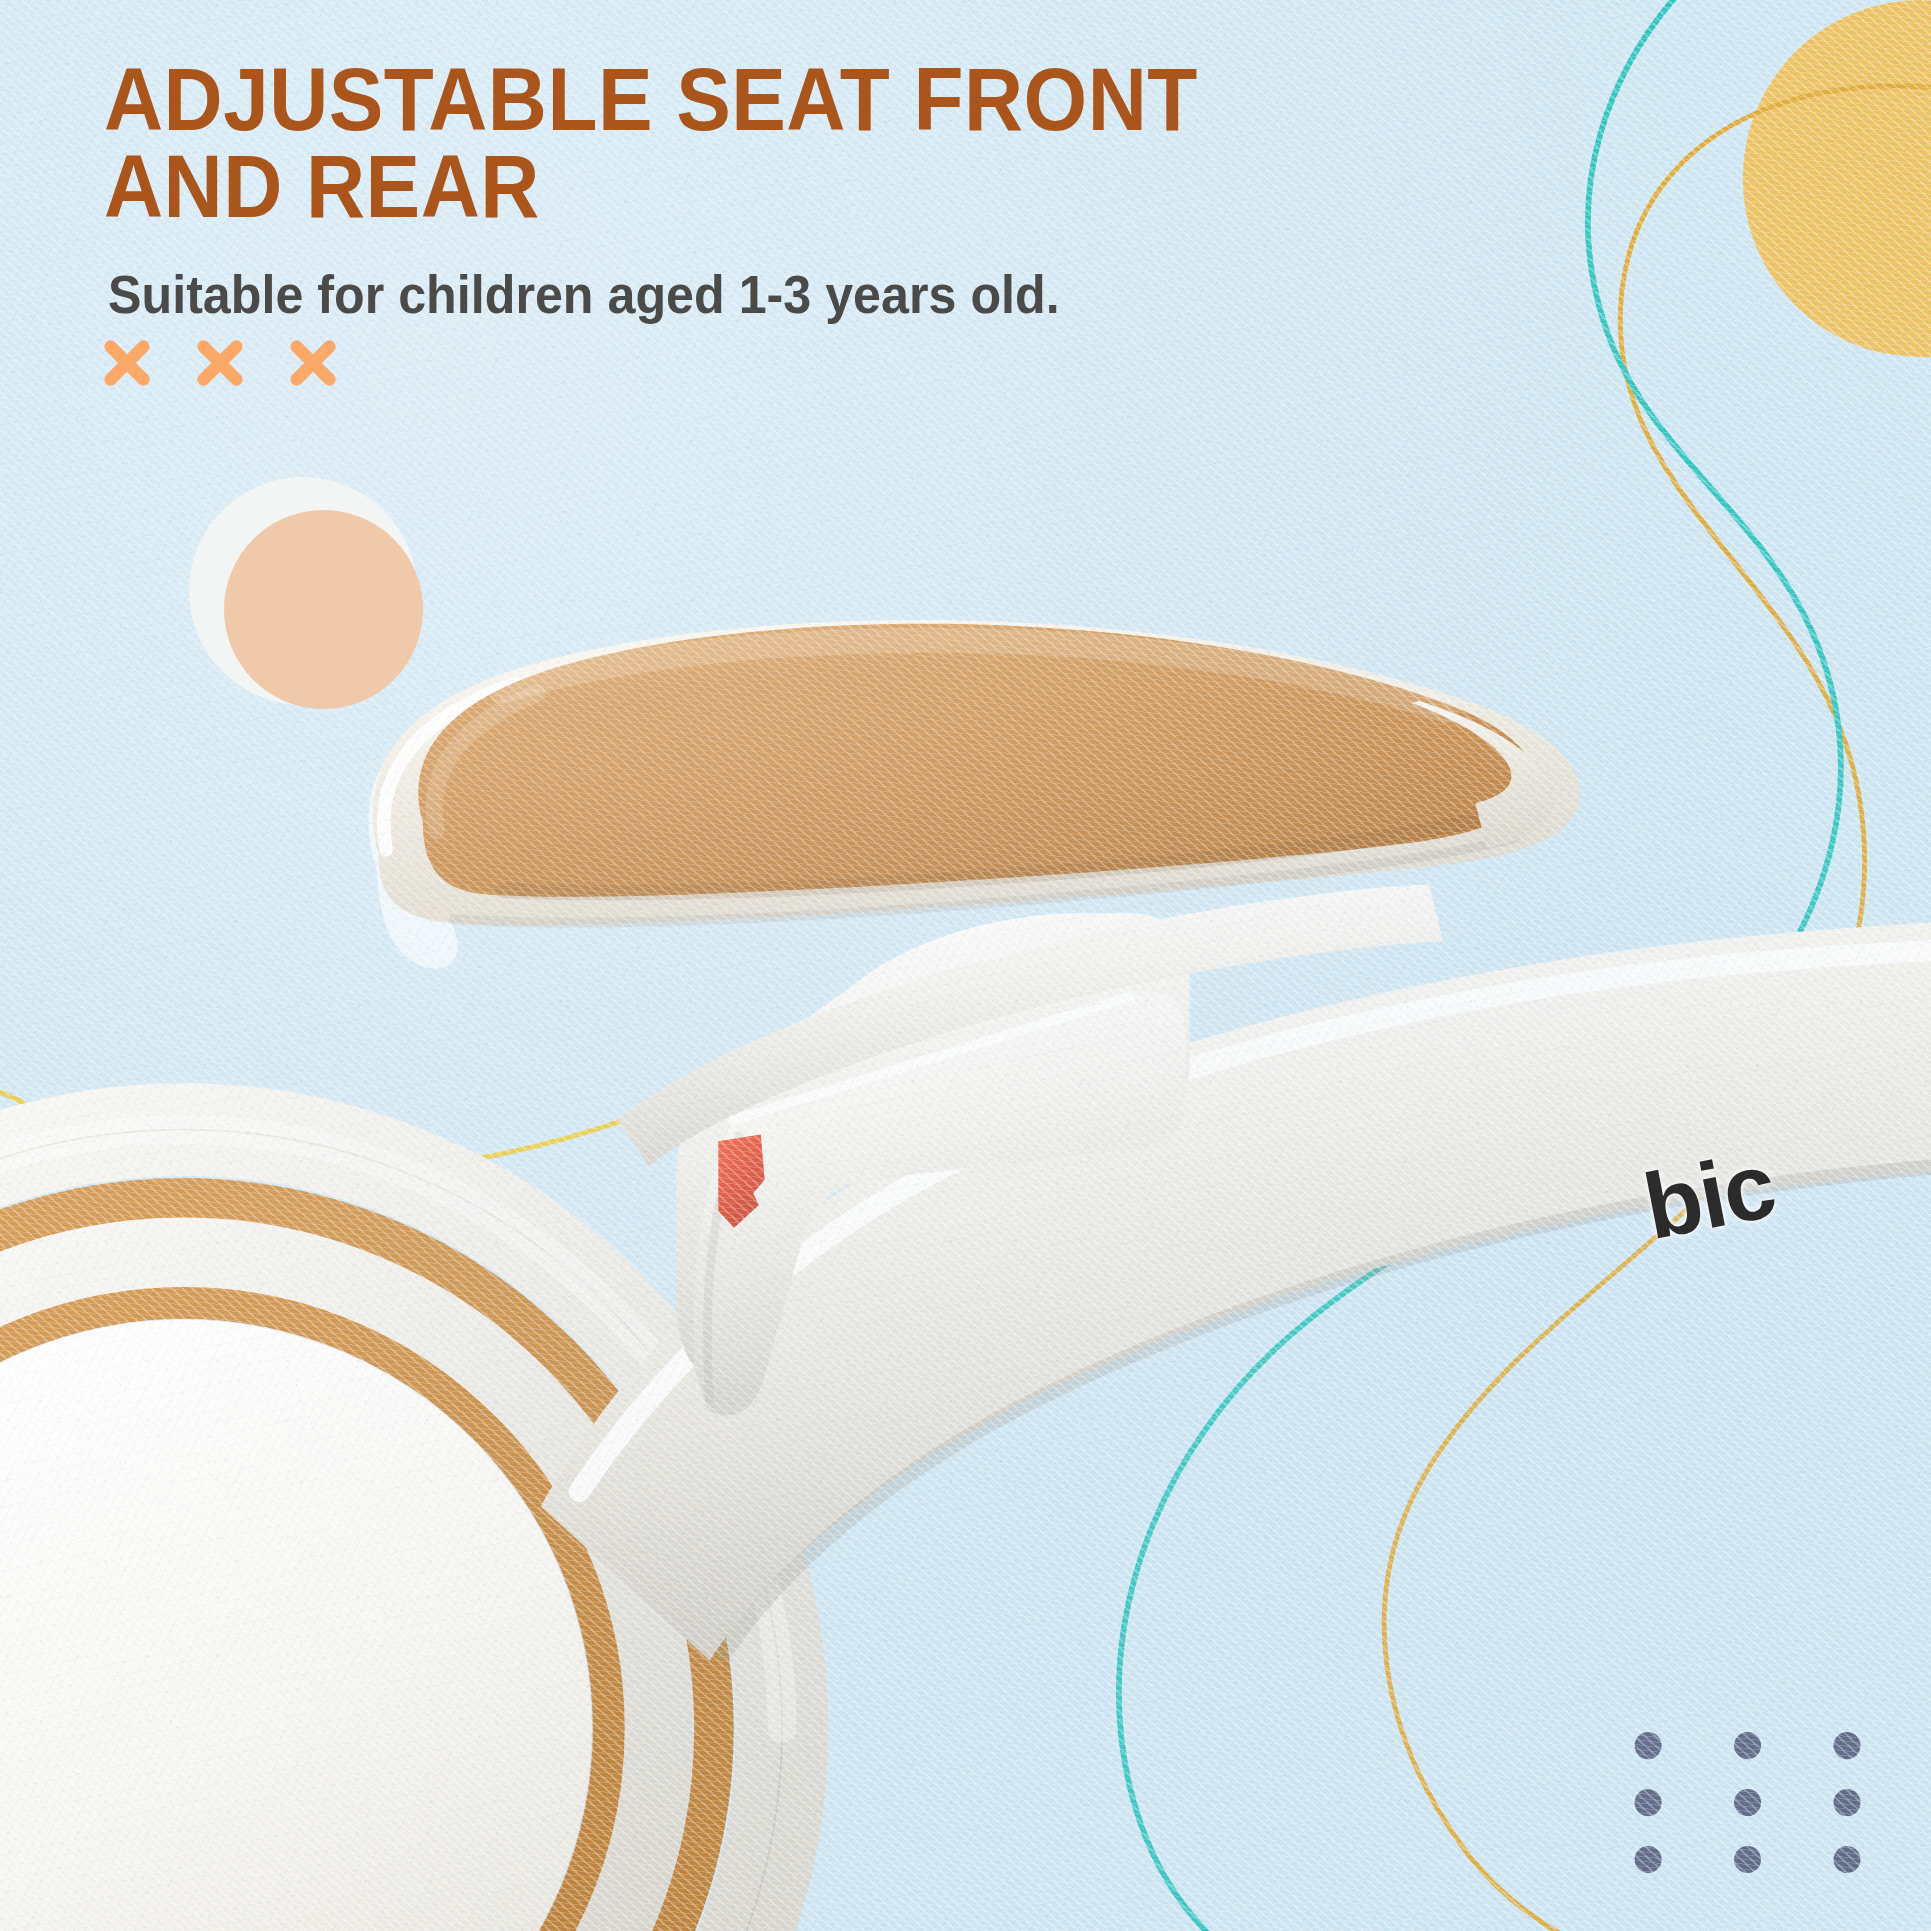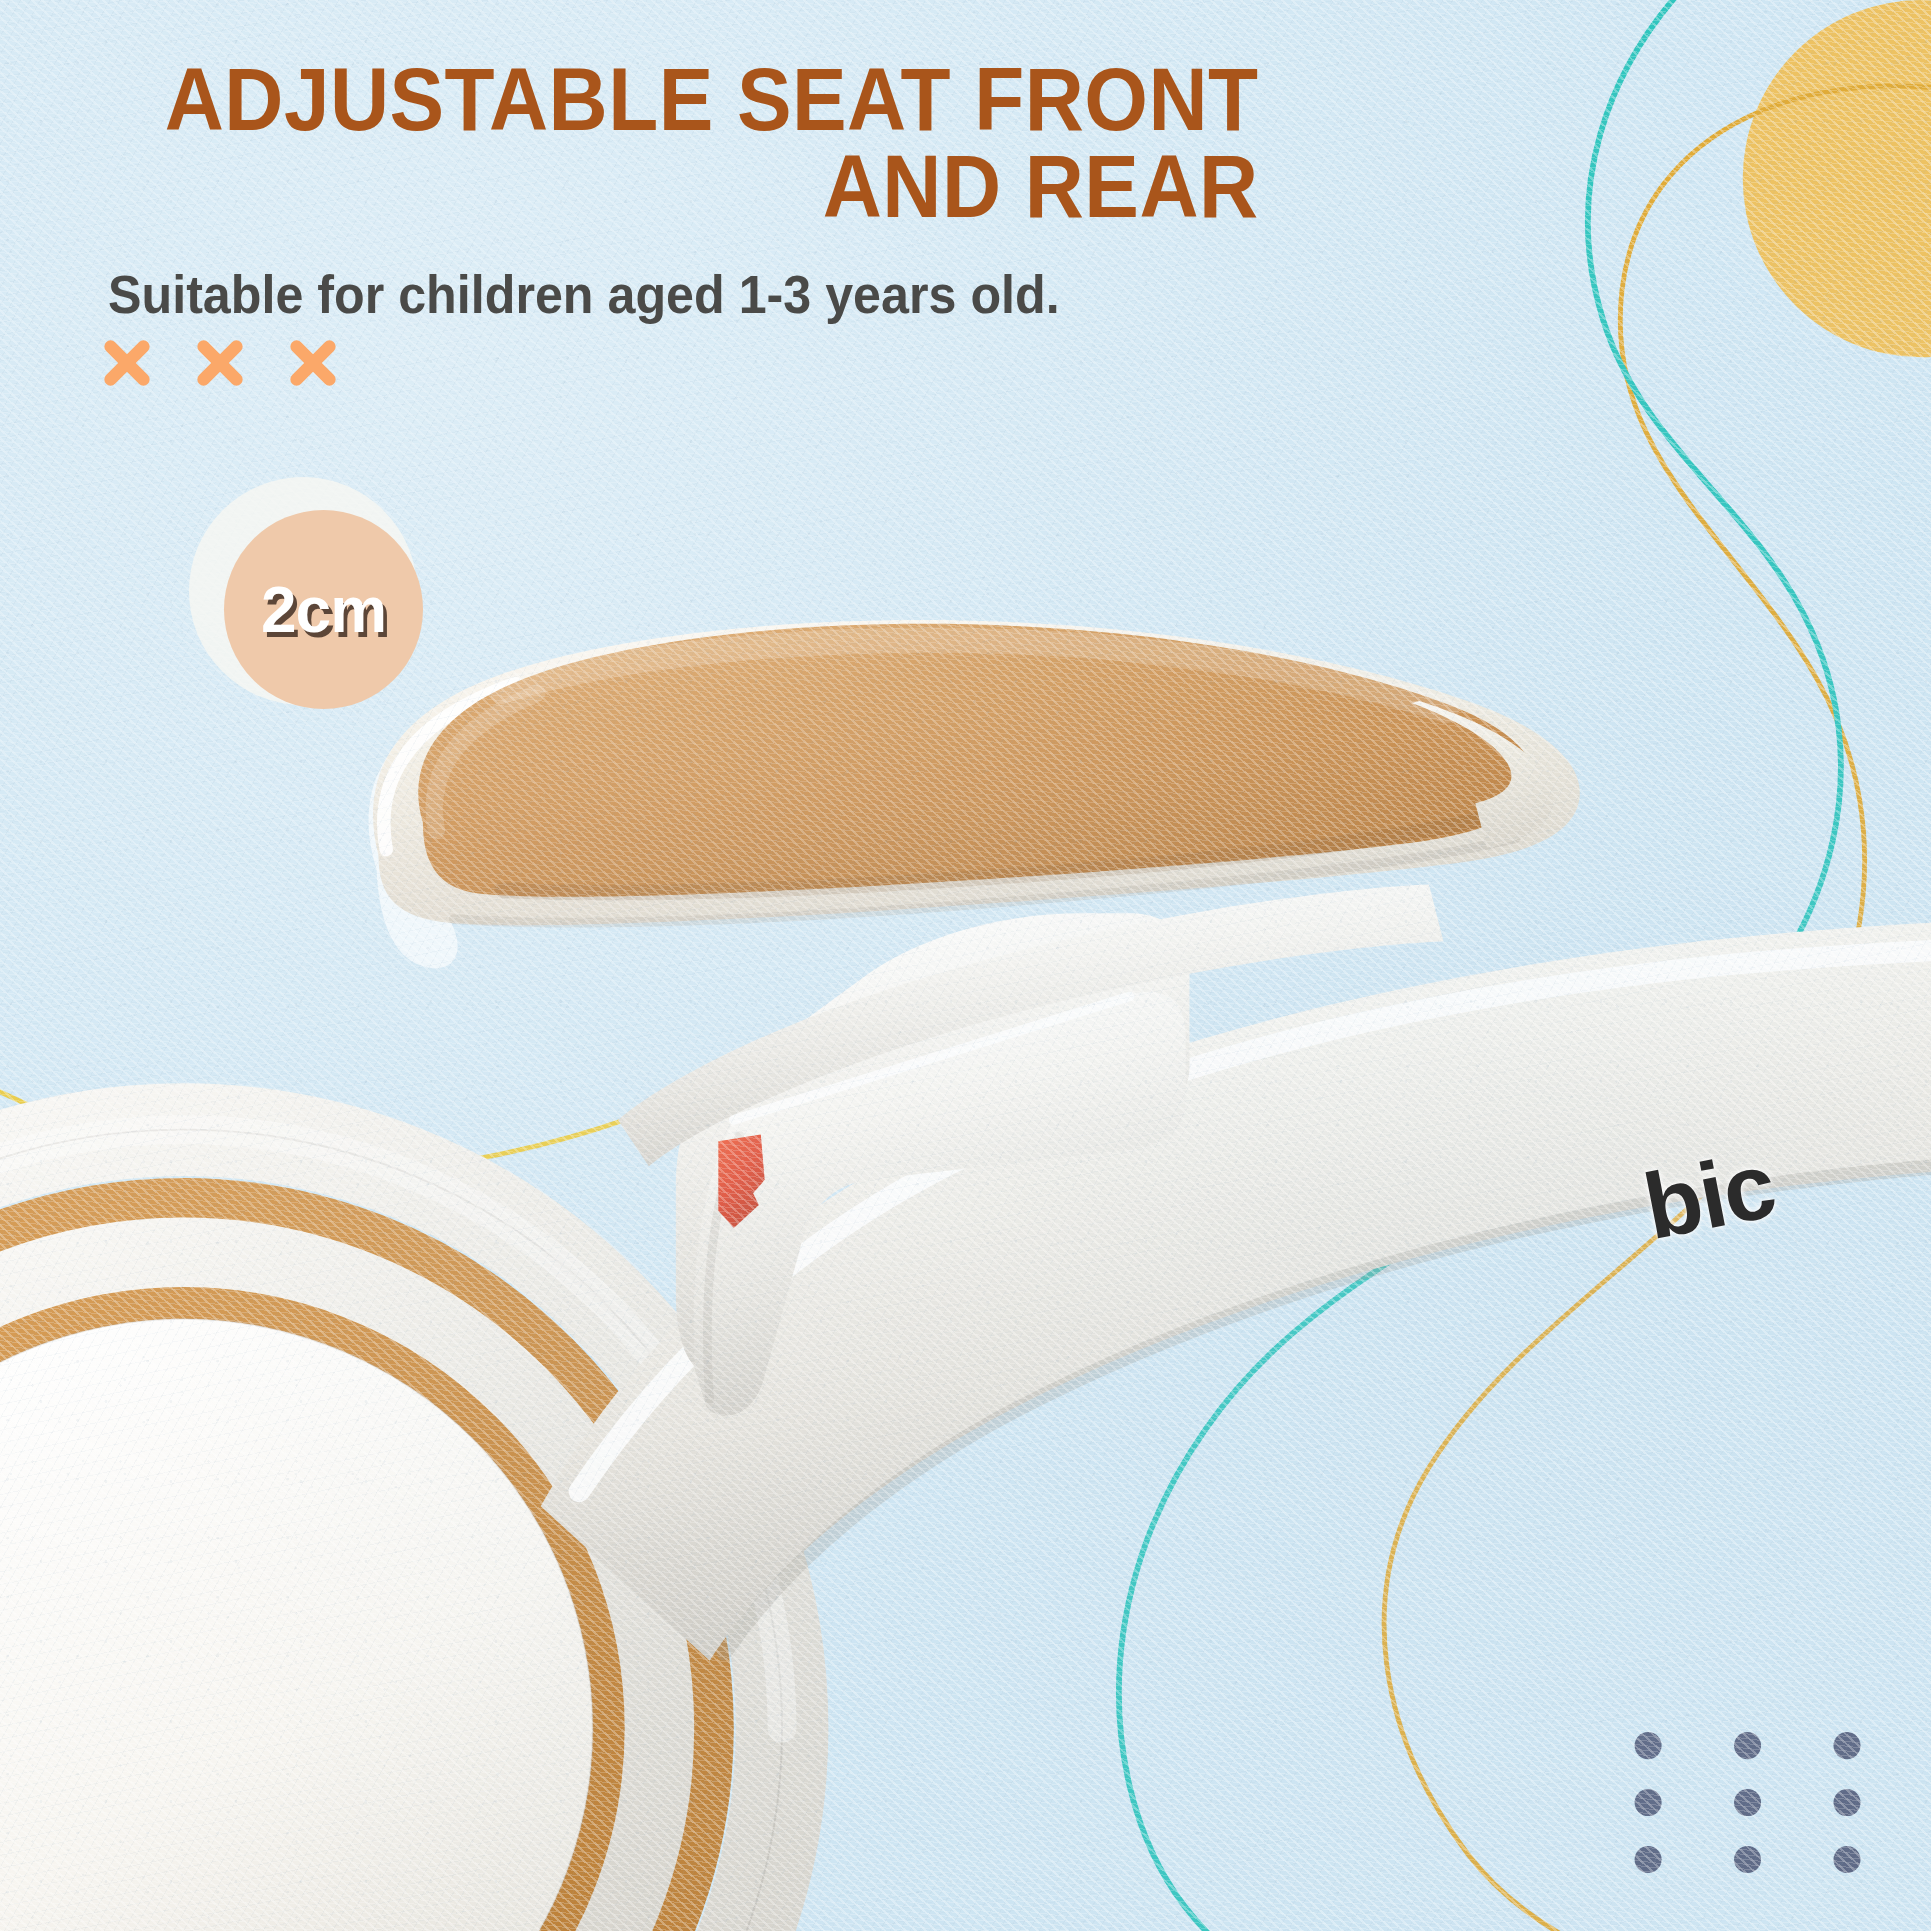--- a/index.html
+++ b/index.html
@@ -10,21 +10,20 @@
     background:#cfe6f3;
     position:relative;
   }
 
   
   #stage {
     position:absolute; inset:0;
     width:1931px; height:1931px;
     background:#cfe6f3;
     overflow:hidden;
-    text-align:right;
   }
 
   
   .paper-texture {
     position:absolute; inset:0;
     pointer-events:none;
     opacity:.55;
     background-image:
       repeating-linear-gradient(42deg, rgba(255,255,255,.55) 0 1.9px, rgba(255,255,255,0) 1.9px 6.8px),
       repeating-linear-gradient(119deg, rgba(150,175,195,.16) 0 1px, rgba(255,255,255,0) 1px 8.7px),
@@ -375,18 +374,17 @@
     <svg width="54" height="54" viewBox="0 0 56 56">
       <g stroke="#fba869" stroke-width="13" stroke-linecap="round">
         <line x1="11" y1="11" x2="45" y2="45"></line>
         <line x1="45" y1="11" x2="11" y2="45"></line>
       </g>
     </svg>
   </div>
 
   <div class="badge-back"></div>
   <div class="badge-front"></div>
-  <div class="badge-label">2cm</div>
 
   <div class="bic-logo">bic</div>
 
 </div>
 
 
 </body></html>

